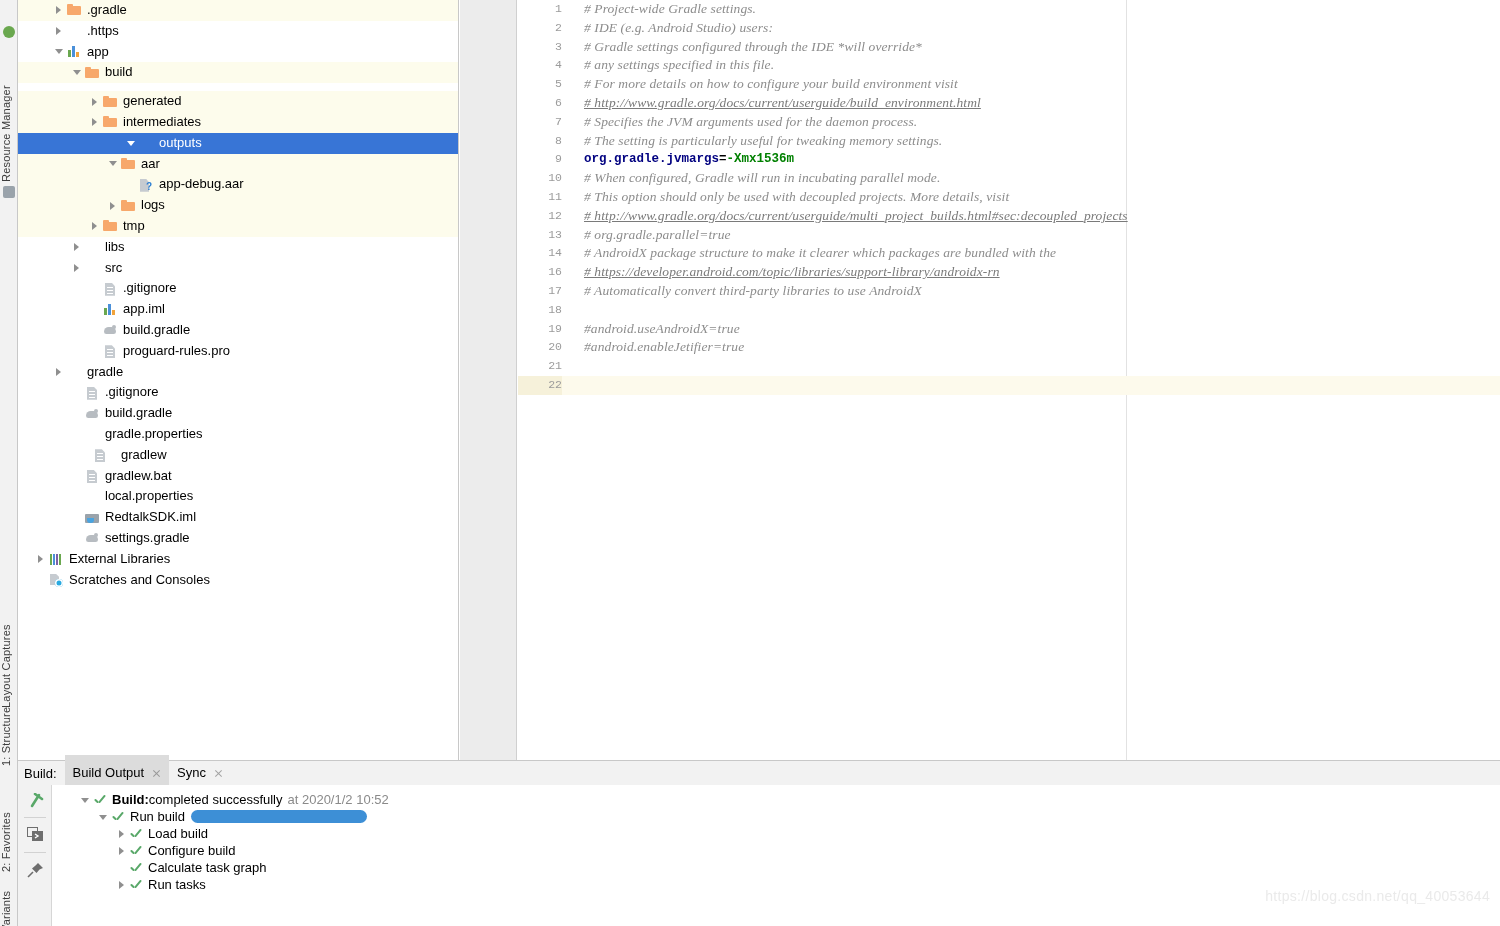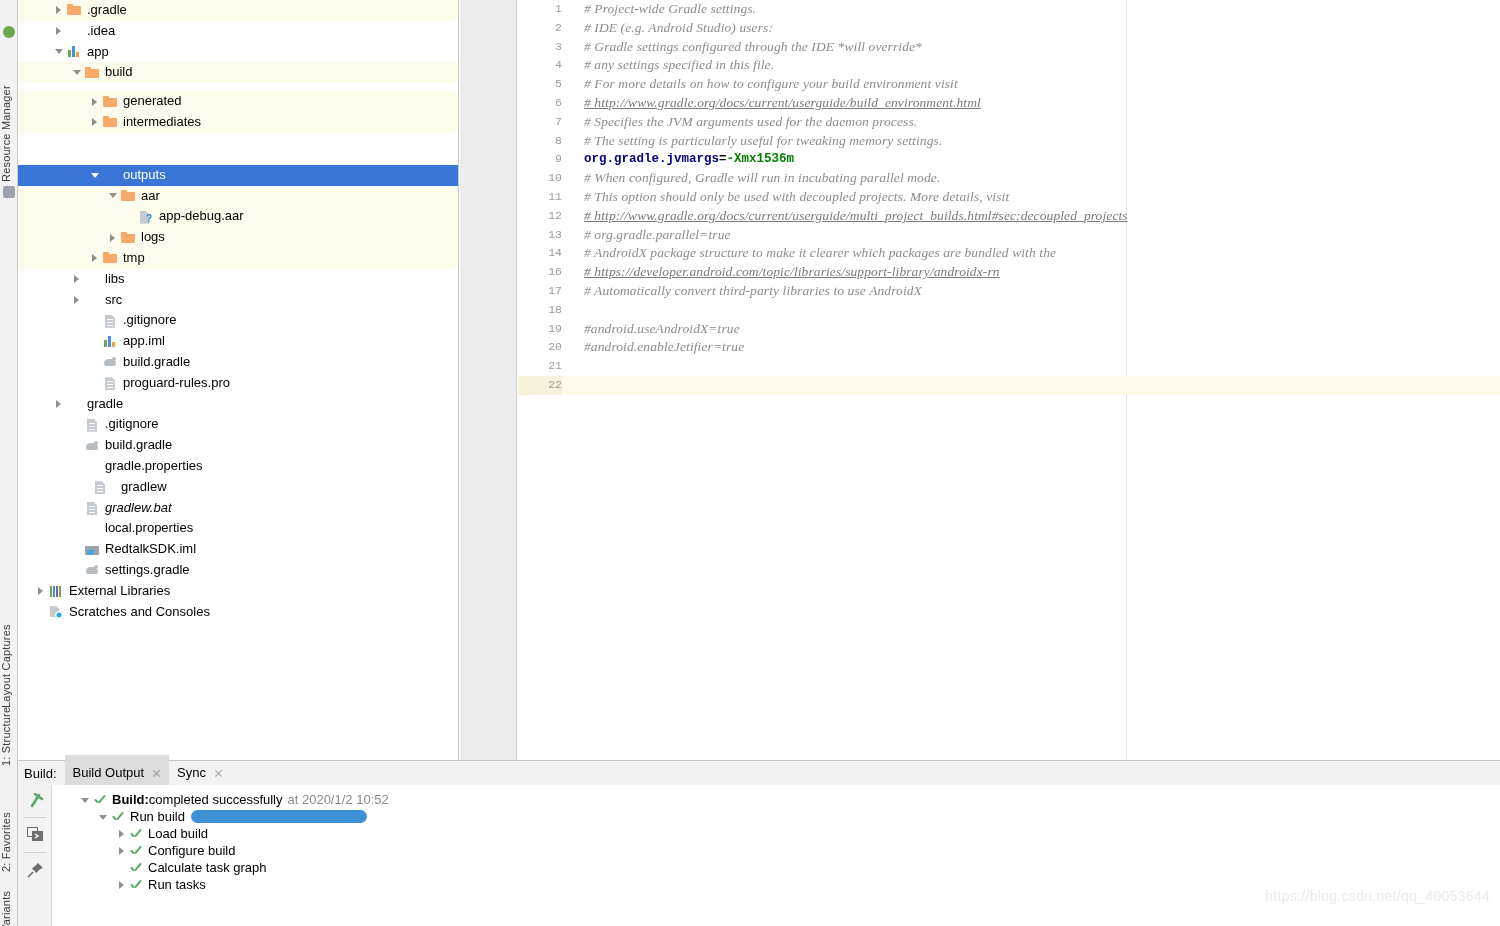--- a/index.html
+++ b/index.html
@@ -252,21 +252,21 @@
   <div class="tree">
     <div id="tree-rows">
         <div class="row alt" style="padding-left: 36px;">
           <span class="arrow right"></span>
           <span class="ico folder"></span>
           <span class="lbl">.gradle</span>
         </div>
         <div class="row" style="padding-left: 36px;">
           <span class="arrow right"></span>
           <span class="ico folder-grey"></span>
-          <span class="lbl">.idea</span>
+          <span class="lbl">.https</span>
         </div>
         <div class="row" style="padding-left: 36px;">
           <span class="arrow down"></span>
           <span class="ico bars">
             <i></i>
             <i></i>
             <i></i>
           </span>
           <span class="lbl">app</span>
         </div>
@@ -278,21 +278,21 @@
         <div class="row alt" style="padding-left: 72px; margin-top: 8px;">
           <span class="arrow right"></span>
           <span class="ico folder"></span>
           <span class="lbl">generated</span>
         </div>
         <div class="row alt" style="padding-left: 72px;">
           <span class="arrow right"></span>
           <span class="ico folder"></span>
           <span class="lbl">intermediates</span>
         </div>
-        <div class="row sel" style="padding-left: 72px; margin-top: 32px;">
+        <div class="row sel" style="padding-left: 108px;">
           <span class="arrow down"></span>
           <span class="ico folder-sel"></span>
           <span class="lbl">outputs</span>
         </div>
         <div class="row alt" style="padding-left: 90px;">
           <span class="arrow down"></span>
           <span class="ico folder"></span>
           <span class="lbl">aar</span>
         </div>
         <div class="row alt" style="padding-left: 108px;">
@@ -362,21 +362,21 @@
         <div class="row" style="padding-left: 54px;">
           <span class="arrow"></span>
           <span class="ico propbars"><i></i><i></i><i></i></span>
           <span class="lbl">gradle.properties</span>
         </div>
         <div class="row" style="padding-left: 54px; gap: 8px;">
           <span class="arrow"></span>
           <span class="ico file"></span>
           <span class="lbl">gradlew</span>
         </div>
-        <div class="row" style="padding-left: 54px; font-style: italic;">
+        <div class="row" style="padding-left: 54px;">
           <span class="arrow"></span>
           <span class="ico file"></span>
           <span class="lbl">gradlew.bat</span>
         </div>
         <div class="row" style="padding-left: 54px;">
           <span class="arrow"></span>
           <span class="ico propbars"><i></i><i></i><i></i></span>
           <span class="lbl">local.properties</span>
         </div>
         <div class="row" style="padding-left: 54px;">

